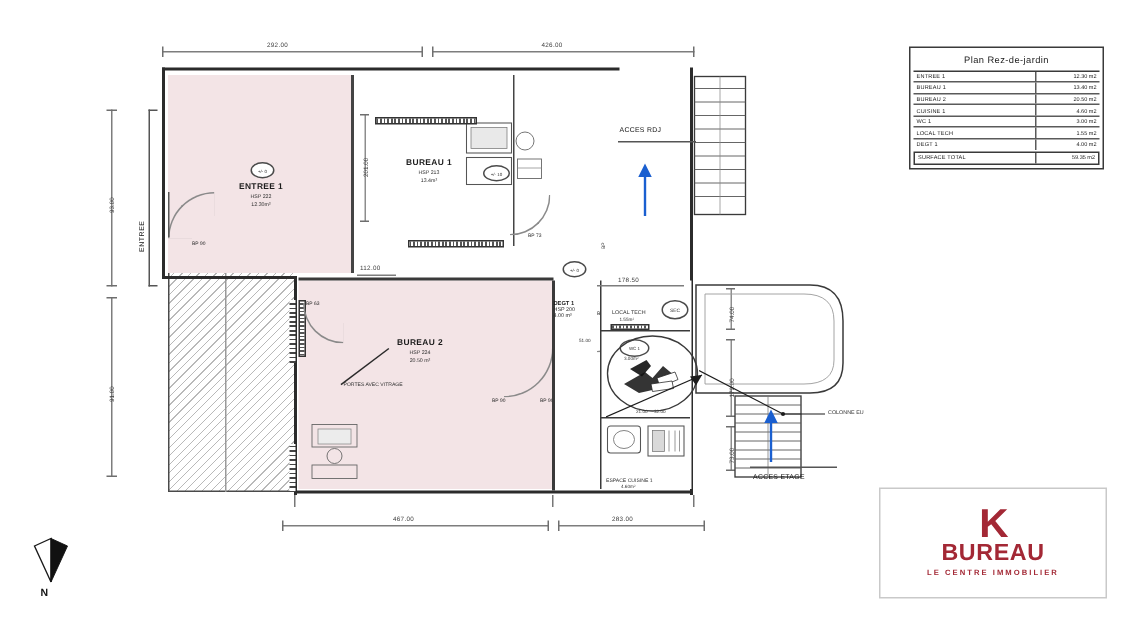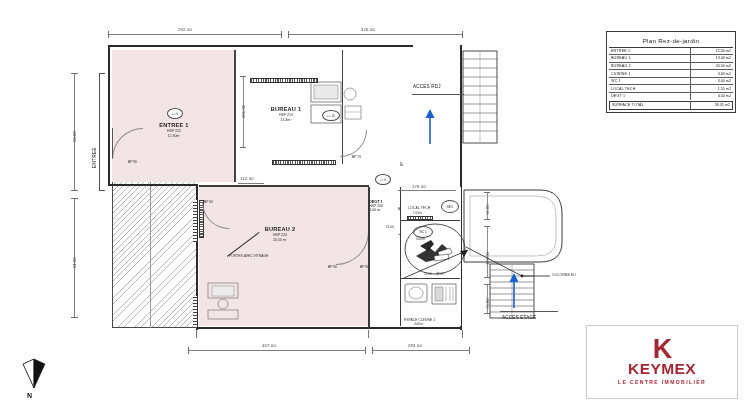--- a/index.html
+++ b/index.html
@@ -436,21 +436,21 @@
       </div>
     </div>
     <div class="lg-total">
       <div class="lg-c1">SURFACE TOTAL</div>
       <div class="lg-c2">59.35 m2</div>
     </div>
   </div>
 
   <div class="logobox" style="left:586px;top:325px;width:150px;height:72px;">
     <div class="logo-k" style="color:#A32835;">K</div>
-    <div class="logo-word" style="color:#A32835;">KEYMEX</div>
+    <div class="logo-word" style="color:#A32835;">BUREAU</div>
     <div class="logo-tag" style="color:#A32835;">LE CENTRE IMMOBILIER</div>
   </div>
 
   <div class="compass" style="left:20px;top:358px;width:30px;height:34px;">
     <svg width="30" height="34" viewBox="0 0 30 34">
       <polygon points="14,1 14,30 3,6" fill="#ffffff" stroke="#1a1a1a" stroke-width=".9"></polygon>
       <polygon points="14,1 14,30 25,6" fill="#111111" stroke="#111111" stroke-width=".6"></polygon>
     </svg>
   </div>
   <div class="compass-n" style="left:27px;top:392px;">N</div>

